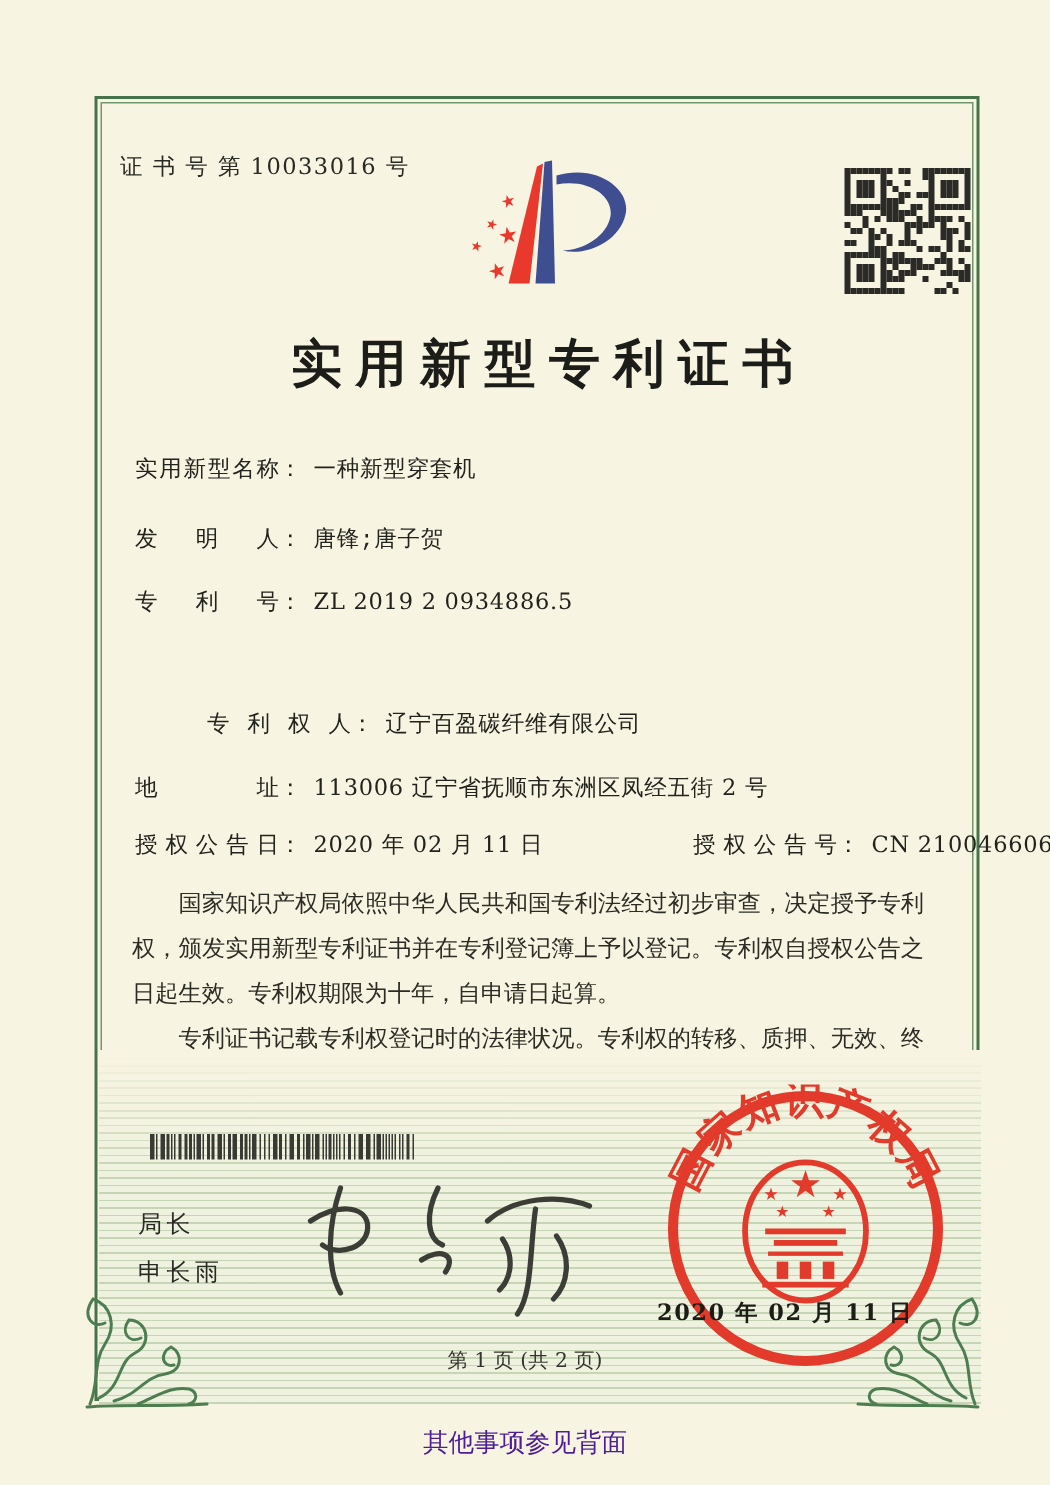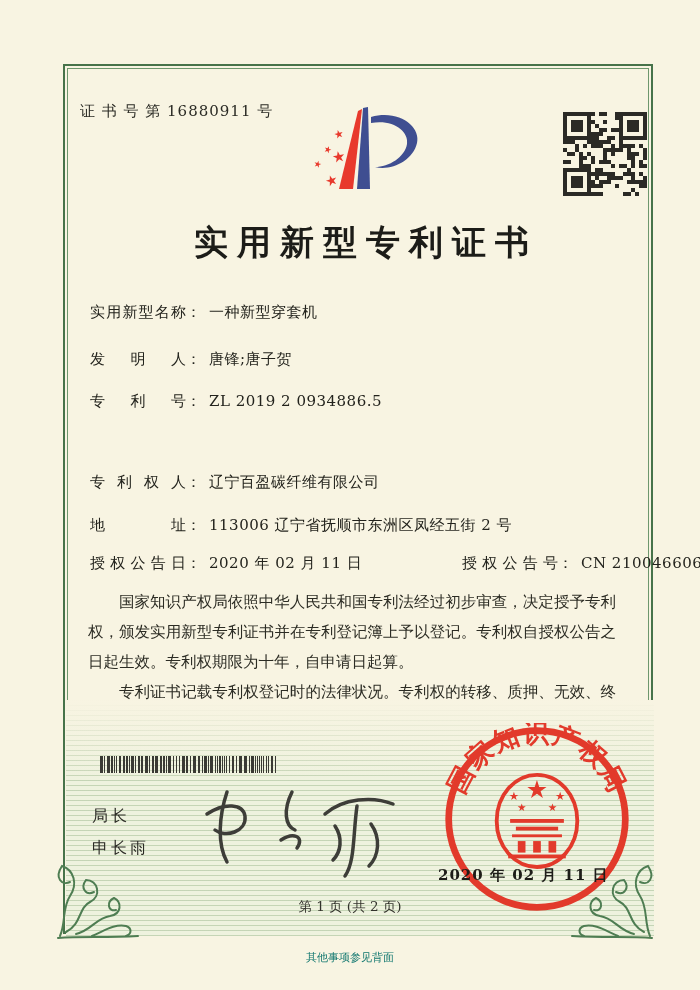--- a/index.html
+++ b/index.html
@@ -49,32 +49,32 @@
                 font-family:"DejaVu Sans","Liberation Sans",sans-serif;}
   .signer-name{position:absolute;left:92px;top:838px;font-size:16px;letter-spacing:3px;color:#2a2a24;
                font-family:"DejaVu Sans","Liberation Sans",sans-serif;}
   .signature{position:absolute;left:195px;top:782px;width:215px;height:105px;}
   
   .seal{position:absolute;left:441px;top:723px;width:192px;height:192px;}
   .seal-date{position:absolute;left:438px;top:866px;width:160px;font-size:15px;font-weight:bold;
              color:#1d1d18;letter-spacing:1px;white-space:nowrap;}
   
   .page-info{position:absolute;left:0;top:898px;width:100%;text-align:center;font-size:13.5px;color:#33332c;}
-  .back-note{position:absolute;left:0;top:950px;width:100%;text-align:center;font-size:11px;color:#0f766e;}
+  .back-note{position:absolute;left:0;top:950px;width:100%;text-align:center;font-size:17px;color:#4c1d95;}
 </style>
 </head>
 <body>
 
 <div class="page">
 
   <div class="frame">
     <div class="frame-inner"></div>
   </div>
 
-  <div class="cert-no">证 书 号 第 16880911 号</div>
+  <div class="cert-no">证 书 号 第 10033016 号</div>
 
   <svg class="logo" viewBox="0 0 140 95">
     <g fill="#e8392c">
       <text x="40" y="36" font-size="11" transform="rotate(-15 40 36)">★</text>
       <text x="28" y="48" font-size="9" transform="rotate(20 28 48)">★</text>
       <text x="38" y="60" font-size="15" transform="rotate(-10 38 60)">★</text>
       <text x="18" y="63" font-size="9" transform="rotate(15 18 63)">★</text>
       <text x="32" y="84" font-size="14" transform="rotate(-18 32 84)">★</text>
     </g>
     <polygon points="63,8 67,6 58,86 44,86" fill="#e8392c"></polygon>
@@ -524,27 +524,27 @@
       <div class="b"></div>
       <div></div>
       <div></div>
     </div>
 
   <div class="title">实用新型专利证书</div>
 
   <div class="row" style="top:303px;">
     <span class="lbl">实用新型名称</span><span class="colon">：</span><span class="val">一种新型穿套机</span>
   </div>
-  <div class="row" style="top:350px;">
+  <div class="row" style="top:350px;font-family:Liberation Mono, monospace;">
     <span class="lbl">发明人</span><span class="colon">：</span><span class="val">唐锋;唐子贺</span>
   </div>
   <div class="row" style="top:392px;">
     <span class="lbl">专利号</span><span class="colon">：</span><span class="val">ZL 2019 2 0934886.5</span>
   </div>
-  <div class="row" style="top:473px;">
+  <div class="row" style="top:473px;margin-left:48px;">
     <span class="lbl">专利权人</span><span class="colon">：</span><span class="val">辽宁百盈碳纤维有限公司</span>
   </div>
   <div class="row" style="top:516px;">
     <span class="lbl">地址</span><span class="colon">：</span><span class="val">113006  辽宁省抚顺市东洲区凤经五街 2 号</span>
   </div>
   <div class="row" style="top:554px;">
     <span class="lbl">授权公告日</span><span class="colon">：</span><span class="val">2020 年 02 月 11 日</span>
     <span class="grant-second">
       <span class="lbl">授权公告号</span><span class="colon">：</span><span class="val">CN 210046606 U</span>
     </span>

